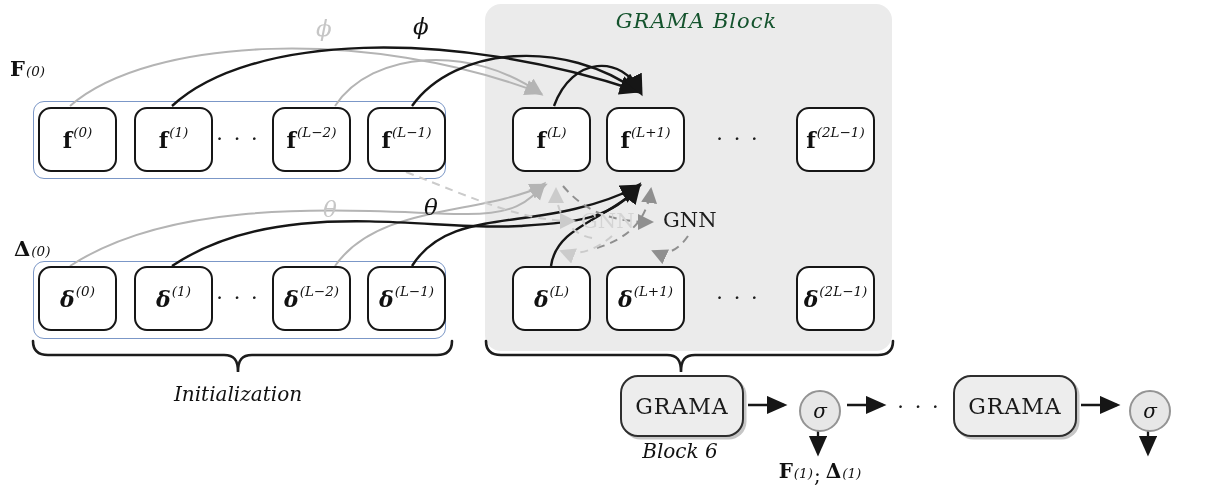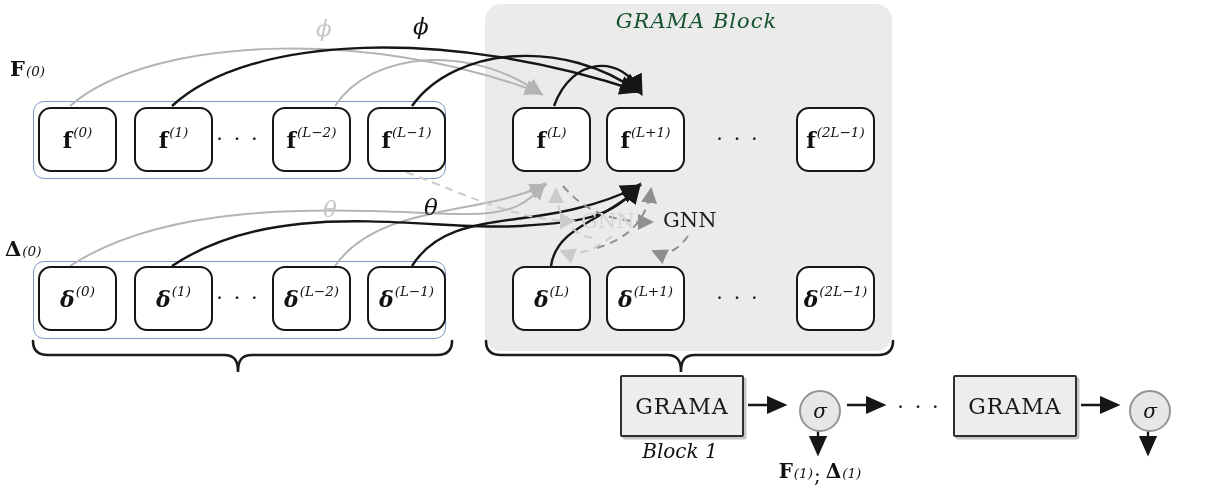--- a/index.html
+++ b/index.html
@@ -26,21 +26,21 @@
   .grp{position:absolute;font-weight:700;font-size:21px;z-index:5;}
   .grp .sup{font-weight:400;}
   .dots{position:absolute;font-size:21px;letter-spacing:2px;color:#1a1a1a;z-index:4;white-space:nowrap;}
   .op{position:absolute;font-style:italic;font-size:23px;z-index:5;}
   .op.faded{color:#c6c6c6;}
   .gnn{position:absolute;font-size:21px;color:#1d1d1d;z-index:5;}
   .gnn.faded{color:#d4d4d4;z-index:3;}
   .caption{position:absolute;font-style:italic;font-size:20px;text-align:center;z-index:5;}
   
   .grama{position:absolute;width:120px;height:58px;background:#ededed;
-    border:2.6px solid #2e2e2e;border-radius:2px;box-shadow:2.5px 2.5px 0 #c6c6c6;
+    border:2.6px solid #2e2e2e;border-radius:18px;box-shadow:2.5px 2.5px 0 #c6c6c6;
     display:flex;align-items:center;justify-content:center;font-size:22px;
     letter-spacing:1px;color:#1a1a1a;z-index:4;}
   .sigma{position:absolute;width:38px;height:38px;border-radius:50%;background:#e7e7e7;
     border:2.4px solid #949494;display:flex;align-items:center;justify-content:center;
     font-style:italic;font-size:20px;color:#111;z-index:4;}
   .outlbl{position:absolute;width:150px;text-align:center;font-size:20px;z-index:5;white-space:nowrap;}
   .outlbl .bb{font-weight:700;}
   .outlbl .sep{position:relative;top:4px;margin:0 5px 0 1px;}
   svg#wires{position:absolute;left:0;top:0;z-index:3;pointer-events:none;}
 </style>
@@ -107,21 +107,21 @@
     <g stroke="#161616" stroke-width="2.3" fill="none">
       <line x1="748" y1="405" x2="784" y2="405" marker-end="url(#mBlack)"></line>
       <line x1="847" y1="405" x2="883" y2="405" marker-end="url(#mBlack)"></line>
       <line x1="818" y1="430" x2="818" y2="453" marker-end="url(#mBlack)"></line>
       <line x1="1081" y1="405" x2="1117" y2="405" marker-end="url(#mBlack)"></line>
       <line x1="1148" y1="430" x2="1148" y2="453" marker-end="url(#mBlack)"></line>
     </g>
   </svg>
 
   <div class="grp" style="left:10px;top:56px"><span>F</span><span class="sup">(0)</span></div>
-  <div class="grp" style="left:5px;top:236px"><span>Δ</span><span class="sup">(0)</span></div>
+  <div class="grp" style="left:14px;top:236px"><span>Δ</span><span class="sup">(0)</span></div>
 
   <div class="bluewrap" style="left:33px;top:101px"></div>
   <div class="bluewrap" style="left:33px;top:261px"></div>
 
   <div class="box" style="left:38px;top:107px">
       <span class="base">f</span>
       <span class="sup">(0)</span>
     </div>
   <div class="box" style="left:134px;top:107px">
       <span class="base">f</span>
@@ -182,22 +182,23 @@
     </div>
 
   <div class="op faded" style="left:316px;top:15px">ϕ</div>
   <div class="op" style="left:413px;top:13px">ϕ</div>
   <div class="op faded" style="left:323px;top:196px">θ</div>
   <div class="op" style="left:424px;top:194px">θ</div>
 
   <div class="gnn faded" style="left:581px;top:209px">GNN</div>
   <div class="gnn" style="left:663px;top:208px">GNN</div>
 
+  <div class="caption" style="left:138px;top:382px;width:200px">Initialization</div>
 
   <div class="grama" style="left:620px;top:375px">GRAMA</div>
-  <div class="caption" style="left:610px;top:439px;width:140px">Block 1</div>
+  <div class="caption" style="left:610px;top:439px;width:140px">Block 6</div>
   <div class="sigma" style="left:799px;top:390px">σ</div>
   <div class="outlbl" style="left:745px;top:459px"><span class="bb">F</span><span class="sup">(1)</span><span class="sep">;</span><span class="bb">Δ</span><span class="sup">(1)</span></div>
   <div class="dots" style="left:893px;top:395px;width:52px;text-align:center">· · ·</div>
   <div class="grama" style="left:953px;top:375px">GRAMA</div>
   <div class="sigma" style="left:1129px;top:390px">σ</div>
 
 </div>
 
 </body></html>

